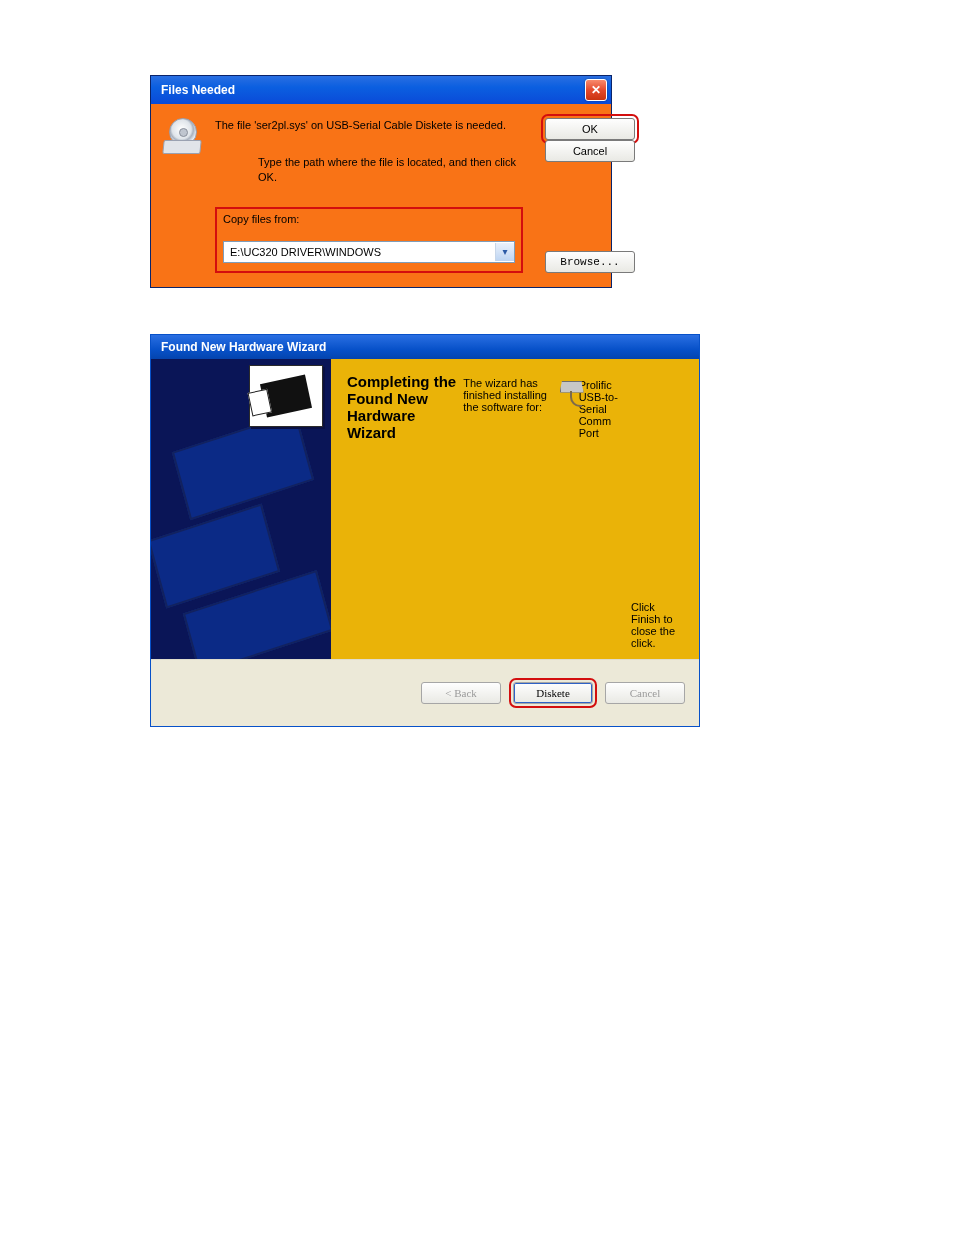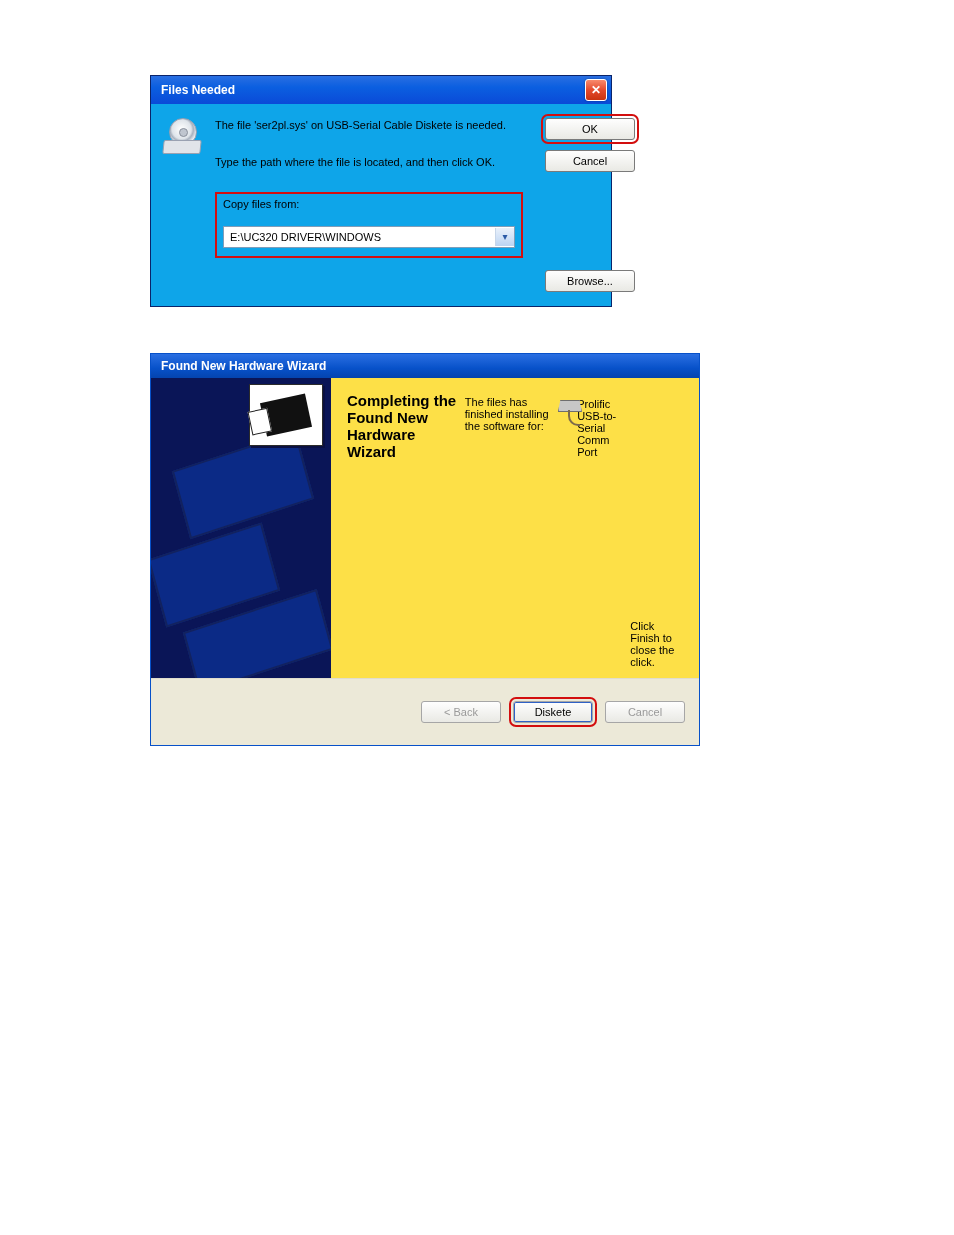--- a/index.html
+++ b/index.html
@@ -44,29 +44,29 @@
     display: flex;
     align-items: center;
     justify-content: center;
     color: #fff;
     font-weight: bold;
     font-size: 12px;
     box-shadow: 0 0 2px rgba(0,0,0,.4);
     line-height: 1;
   }
   .dlg1-body {
-    background: #0ea5e9;
+    background: #f97316;
     padding: 14px 12px 14px 12px;
     position: relative;
     display: flex;
     gap: 12px;
   }
   .dlg1-left { flex: 0 0 40px; }
   .dlg1-mid  { flex: 1 1 auto; padding-right: 10px; }
-  .dlg1-right{ flex: 0 0 90px; display:flex; flex-direction:column; gap:10px; }
+  .dlg1-right{ flex: 0 0 90px; display:flex; flex-direction:column; }
 
   .cd-icon {
     width: 36px; height: 36px;
     position: relative;
   }
   .cd-icon .disc {
     width: 26px; height: 26px; border-radius: 50%;
     background: radial-gradient(circle at 45% 40%, #fff 0%, #dfe4ea 45%, #a9b2bf 55%, #e9edf3 70%, #cfd6df 100%);
     border: 1px solid #9aa1b1;
     position: absolute; top: 0; left: 6px;
@@ -75,21 +75,21 @@
     content:""; position:absolute; width:7px; height:7px; border-radius:50%;
     background:#bfc5cf; border:1px solid #8a909c; top:9px; left:9px;
   }
   .cd-icon .tray {
     position:absolute; bottom:0; left:0; width:36px; height:12px;
     background:#e1e4e9; border:1px solid #9aa1b1; border-radius:2px;
     transform: skewX(-6deg);
   }
 
   .msg { line-height: 1.35; }
-  .msg + .msg { margin-top: 22px; }
+  .msg + .msg { margin-top: 22px; margin-left: 43px; }
 
   .btn {
     height: 22px;
     min-width: 76px;
     border: 1px solid #7a7a7a;
     border-radius: 3px;
     background: linear-gradient(to bottom, #fefefe, #e9e9e4);
     font-family: inherit;
     font-size: 11px;
     color: #000;
@@ -118,21 +118,21 @@
     background: linear-gradient(to bottom, #eaf1fb, #cfe0f6 60%, #bcd4f2);
     display:flex; align-items:center; justify-content:center;
   }
   .combo .arrow span { color:#2b5aa6; font-size:10px; line-height:1; }
 
   
   .dlg2 {
     width: 548px;
     margin-top: 46px;
     border: 1px solid #0751c9;
-    background:#fde047;
+    background:#eab308;
   }
   .titlebar2 {
     height: 24px;
     background: linear-gradient(to bottom, #2a6fe2 0%, #0751c9 60%, #0444ae 100%);
     color:#fff; font-weight:bold; font-size:12px;
     padding-left:10px; display:flex; align-items:center;
   }
   .dlg2-body { display:flex; height: 300px; }
   .sidepanel {
     flex: 0 0 180px;
@@ -176,20 +176,21 @@
     border-left:2px solid #7c6a4c; border-bottom:2px solid #7c6a4c;
     border-bottom-left-radius:10px;
   }
   .closeline { margin-top:auto; font-size:11px; }
 
   .dlg2-footer {
     height: 42px; background:#ece9d8;
     display:flex; align-items:center; justify-content:flex-end;
     gap: 12px; padding: 12px 14px;
     border-top:1px solid #e0ddcd;
+    font-family:Liberation Serif, serif;
   }
   .btn2 {
     height:22px; min-width:80px;
     border:1px solid #a6a6a6; border-radius:3px;
     background:linear-gradient(to bottom,#fefefe,#e9e9e4);
     font:inherit; font-size:11px; color:#000; cursor:pointer;
   }
   .btn2:disabled { color:#9a9a9a; }
   .default-btn { box-shadow: 0 0 0 1px #2f62c6 inset; }
   .red-boxed2 { outline:2px solid #d30e0e; outline-offset:2px; }
@@ -227,41 +228,41 @@
                   </div>
               </div>
             </div>
           </div>
         </div>
       </div>
       <div class="dlg1-right">
         <button class="btn red-boxed">OK</button>
         <button class="btn">Cancel</button>
         <div style="flex:1 1 auto;"></div>
-        <button class="btn" style="margin-top:78px;">Browse...</button>
+        <button class="btn" style="margin-top:78px;font-family:Liberation Mono, monospace;">Browse...</button>
       </div>
     </div>
   </div>
 
   <div class="dlg2">
     <div class="titlebar2">
       <span>Found New Hardware Wizard</span>
     </div>
     <div class="dlg2-body">
       <div class="sidepanel">
         <div class="iso a"></div>
         <div class="iso b"></div>
         <div class="iso c"></div>
         <div class="side-badge">
           <div class="badge-box"></div>
         </div>
       </div>
       <div class="right-panel">
         <div class="h1">Completing the Found New Hardware Wizard</div>
-        <div class="p">The files has finished installing the software for:</div>
+        <div class="p">The wizard has finished installing the software for:</div>
         <div class="device-row">
           <div class="port-icon">
             <div class="trap"></div>
             <div class="cable"></div>
           </div>
           <div>Prolific USB-to-Serial Comm Port</div>
         </div>
         <div class="closeline">Click Finish to close the click.</div>
       </div>
     </div>

